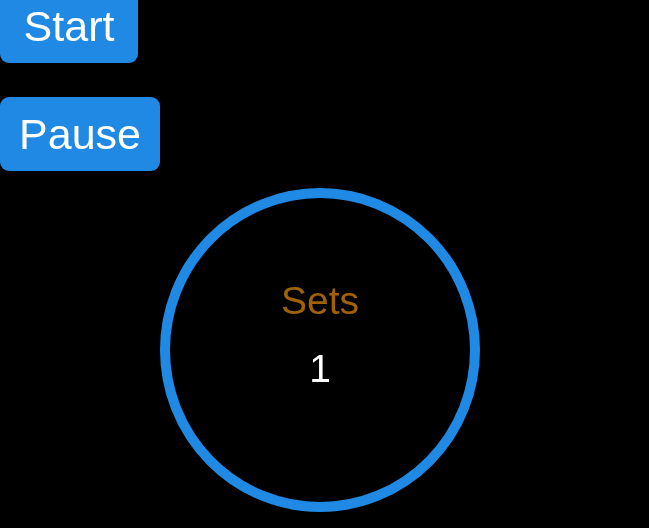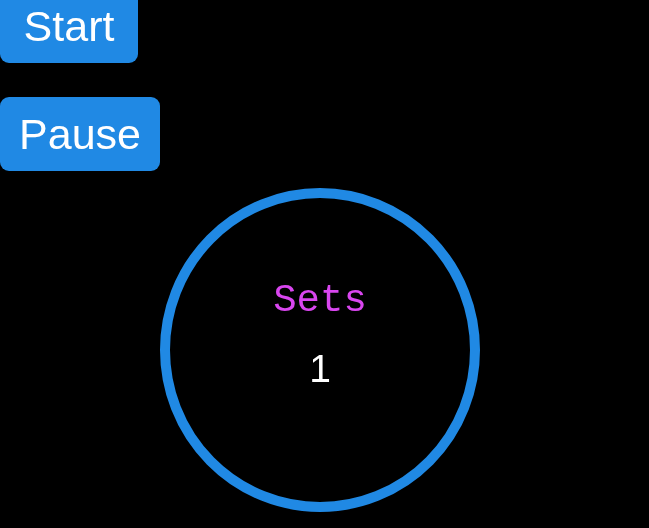--- a/index.html
+++ b/index.html
@@ -82,22 +82,22 @@
     width: 320px;
     height: 324px;
     display: flex;
     flex-direction: column;
     align-items: center;
     justify-content: center;
     pointer-events: none;
   }
 
   .circle-label {
-    color: #d946ef;
-    font-family: Liberation Mono, monospace;
+    color: #a16207;
+    font-family: Liberation Sans, sans-serif;
     font-size: 39px;
     line-height: 46px;
     font-weight: 400;
     text-align: center;
     margin: 18px;
     margin-top: -30px;
   }
 
   .circle-value {
     color: #ffffff;

